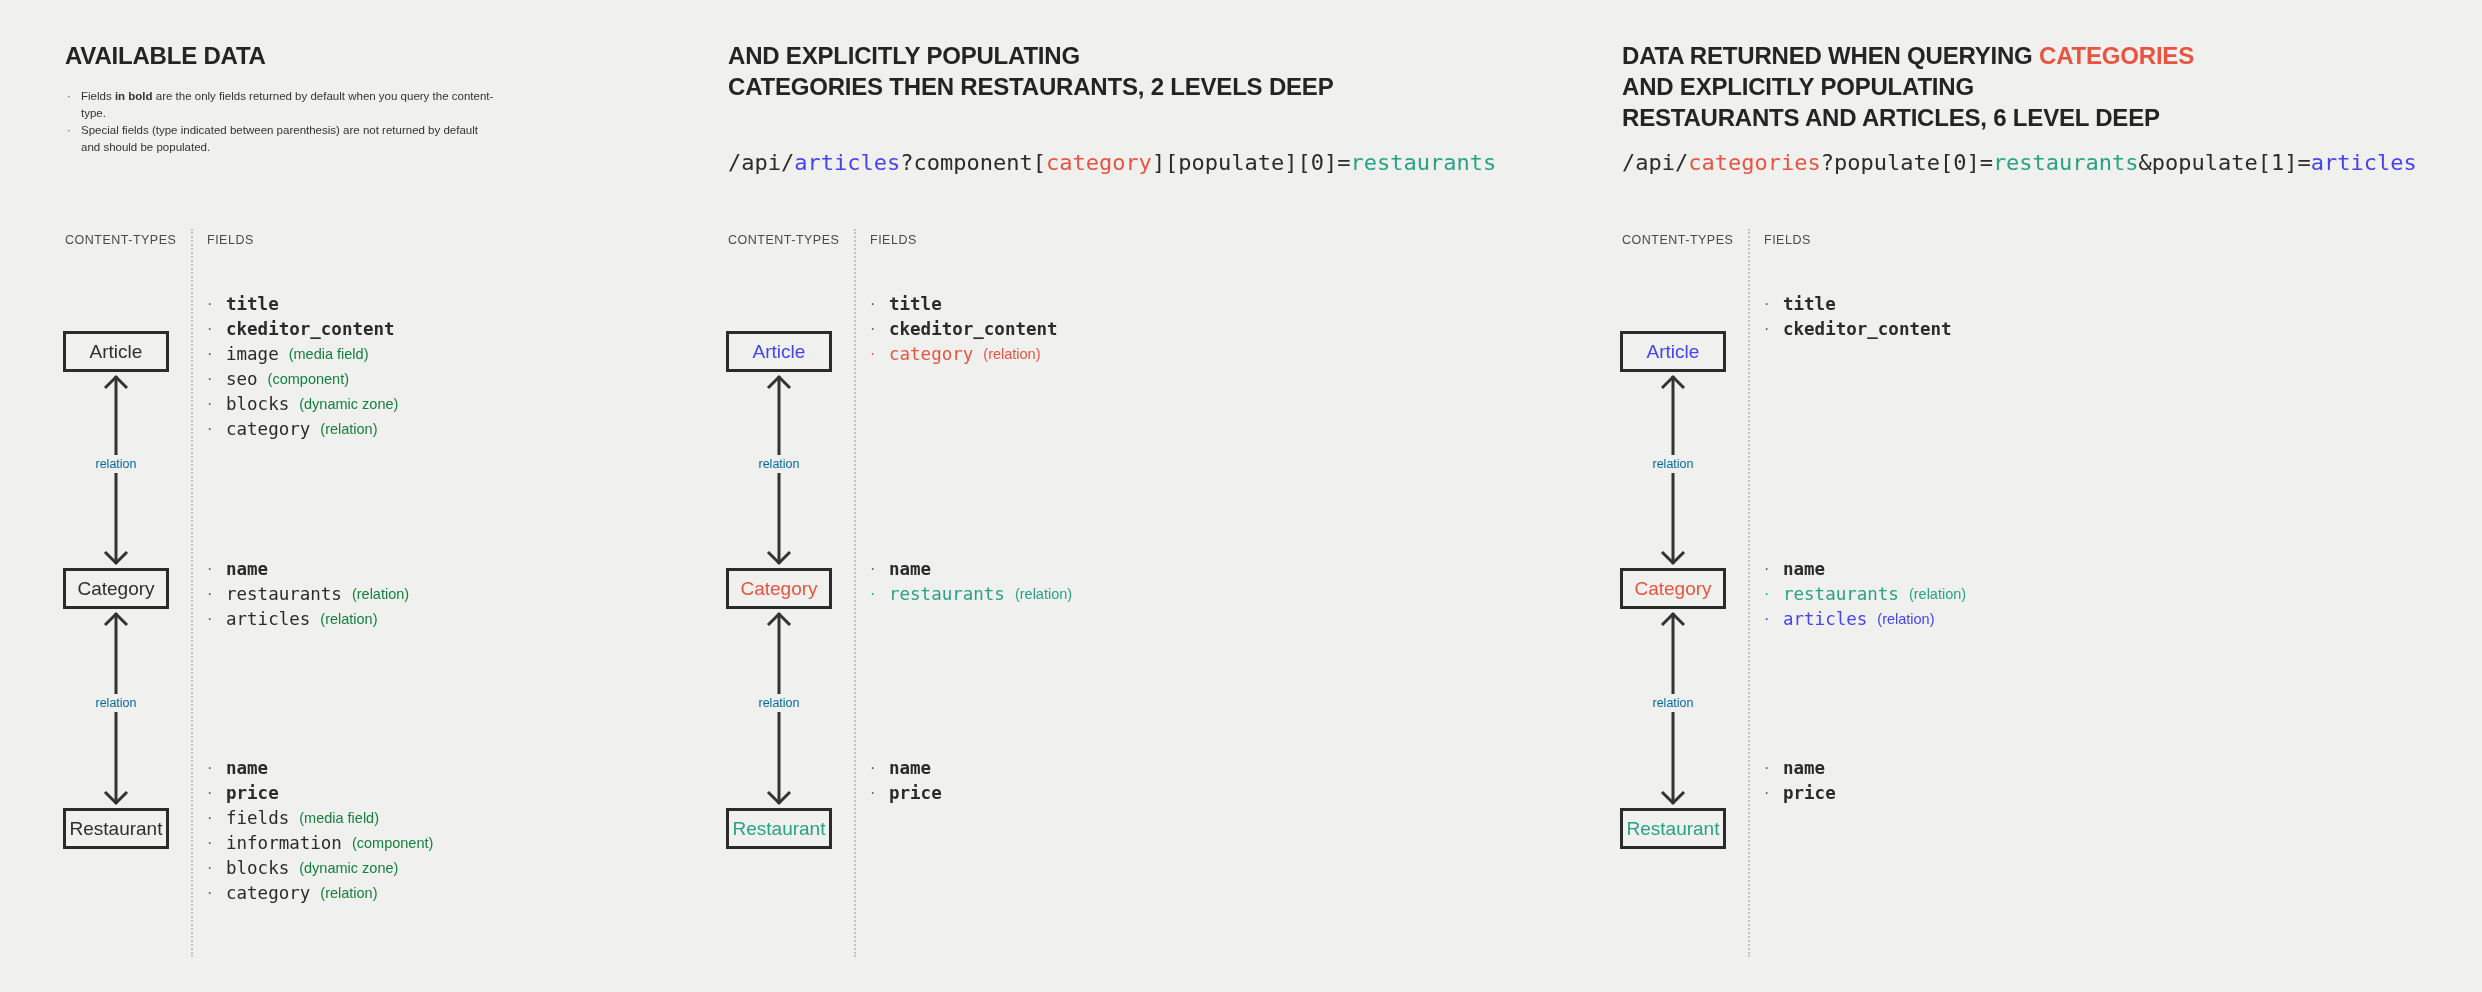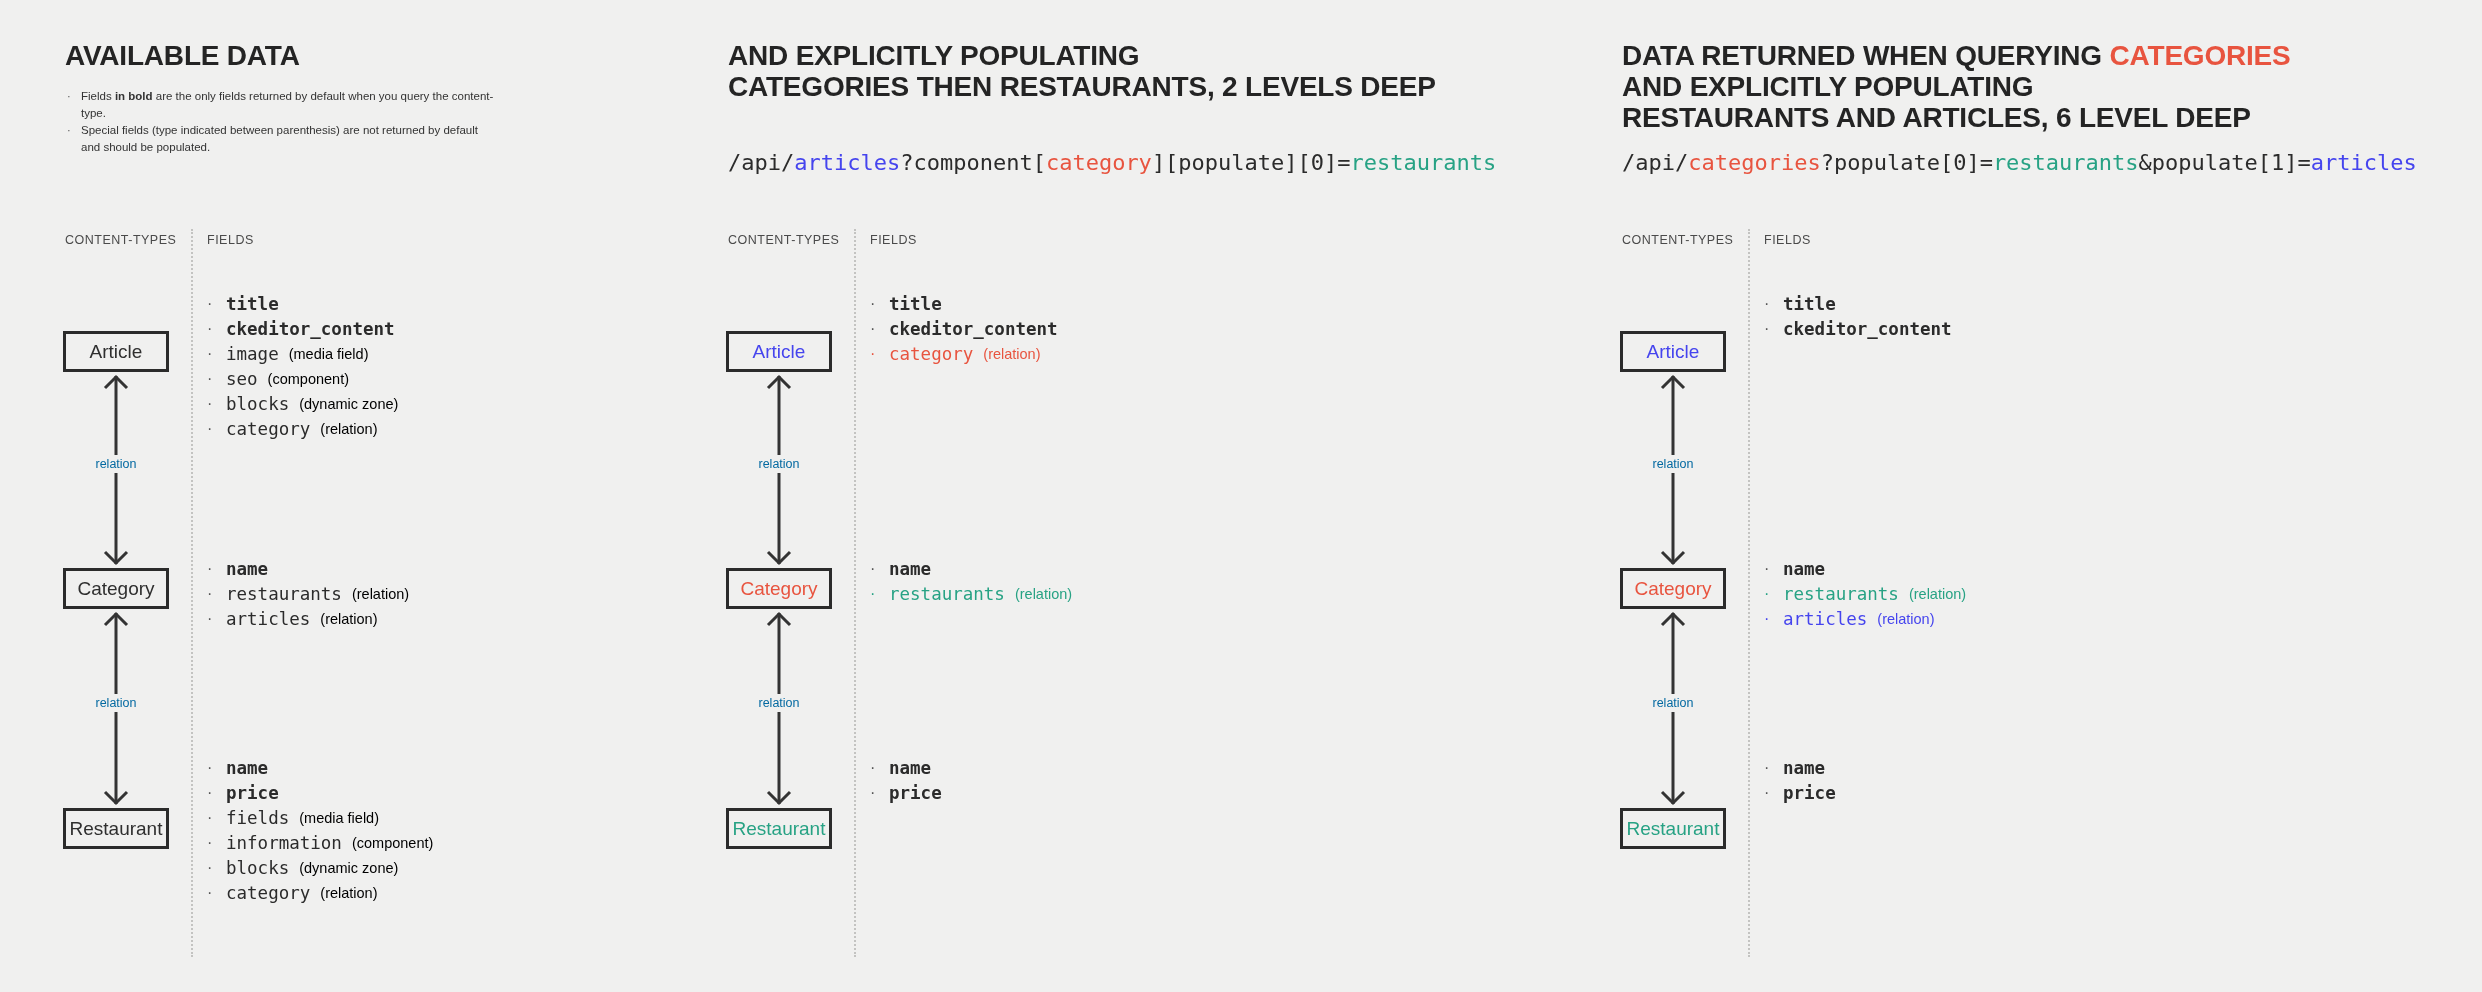--- a/index.html
+++ b/index.html
@@ -9,21 +9,21 @@
     font-family:"Liberation Sans", sans-serif;
     position:relative;overflow:hidden;color:var(--ink);
   }
   .col{position:absolute;top:0;height:992px;}
   #col0{left:45px;width:640px;}
   #col1{left:708px;width:880px;}
   #col2{left:1602px;width:880px;}
 
   .panel-title{
     position:absolute;left:20px;top:40px;
-    font-size:28px;font-weight:bold;line-height:31px;color:#242424;
+    font-size:24px;font-weight:bold;line-height:31px;color:#242424;
     letter-spacing:-0.2px;white-space:nowrap;
   }
   .notes{position:absolute;left:22px;top:88px;width:432px;font-size:11.5px;line-height:17px;color:#333;}
   .note{display:flex;}
   .ndot{width:14px;flex:0 0 14px;color:#555;font-size:11px;}
 
   .code{
     position:absolute;left:20px;top:150px;
     font-family:"DejaVu Sans Mono", monospace;
     font-size:22px;color:#2b2b2b;white-space:pre;
@@ -48,21 +48,21 @@
   .rel-label{
     position:absolute;left:50%;top:47%;transform:translate(-50%,-50%);
     background:var(--bg);padding:2px 5px;font-size:12.5px;color:#0369a1;white-space:nowrap;
   }
 
   .fieldlist{position:absolute;left:162px;}
   .field{display:flex;align-items:center;height:25px;color:#2b2b2b;white-space:nowrap;}
   .field .bullet{flex:0 0 19px;font-size:16px;color:#555;font-family:"Liberation Sans",sans-serif;}
   .field .fname{font-family:"DejaVu Sans Mono", monospace;font-size:17.5px;}
   .field .fname.b{font-weight:bold;}
-  .field .ftype{font-size:14.5px;color:#000000;margin-left:10px;}
+  .field .ftype{font-size:14.5px;color:#15803d;margin-left:10px;}
   .field.tinted .bullet,.field.tinted .ftype,.field.tinted .fname{color:inherit;}
 </style>
 </head>
 <body>
 
 <div>
   <section class="col" id="col0">
       <div class="panel-title"><span>AVAILABLE DATA</span></div>
       <div class="notes">
         <div class="note">

